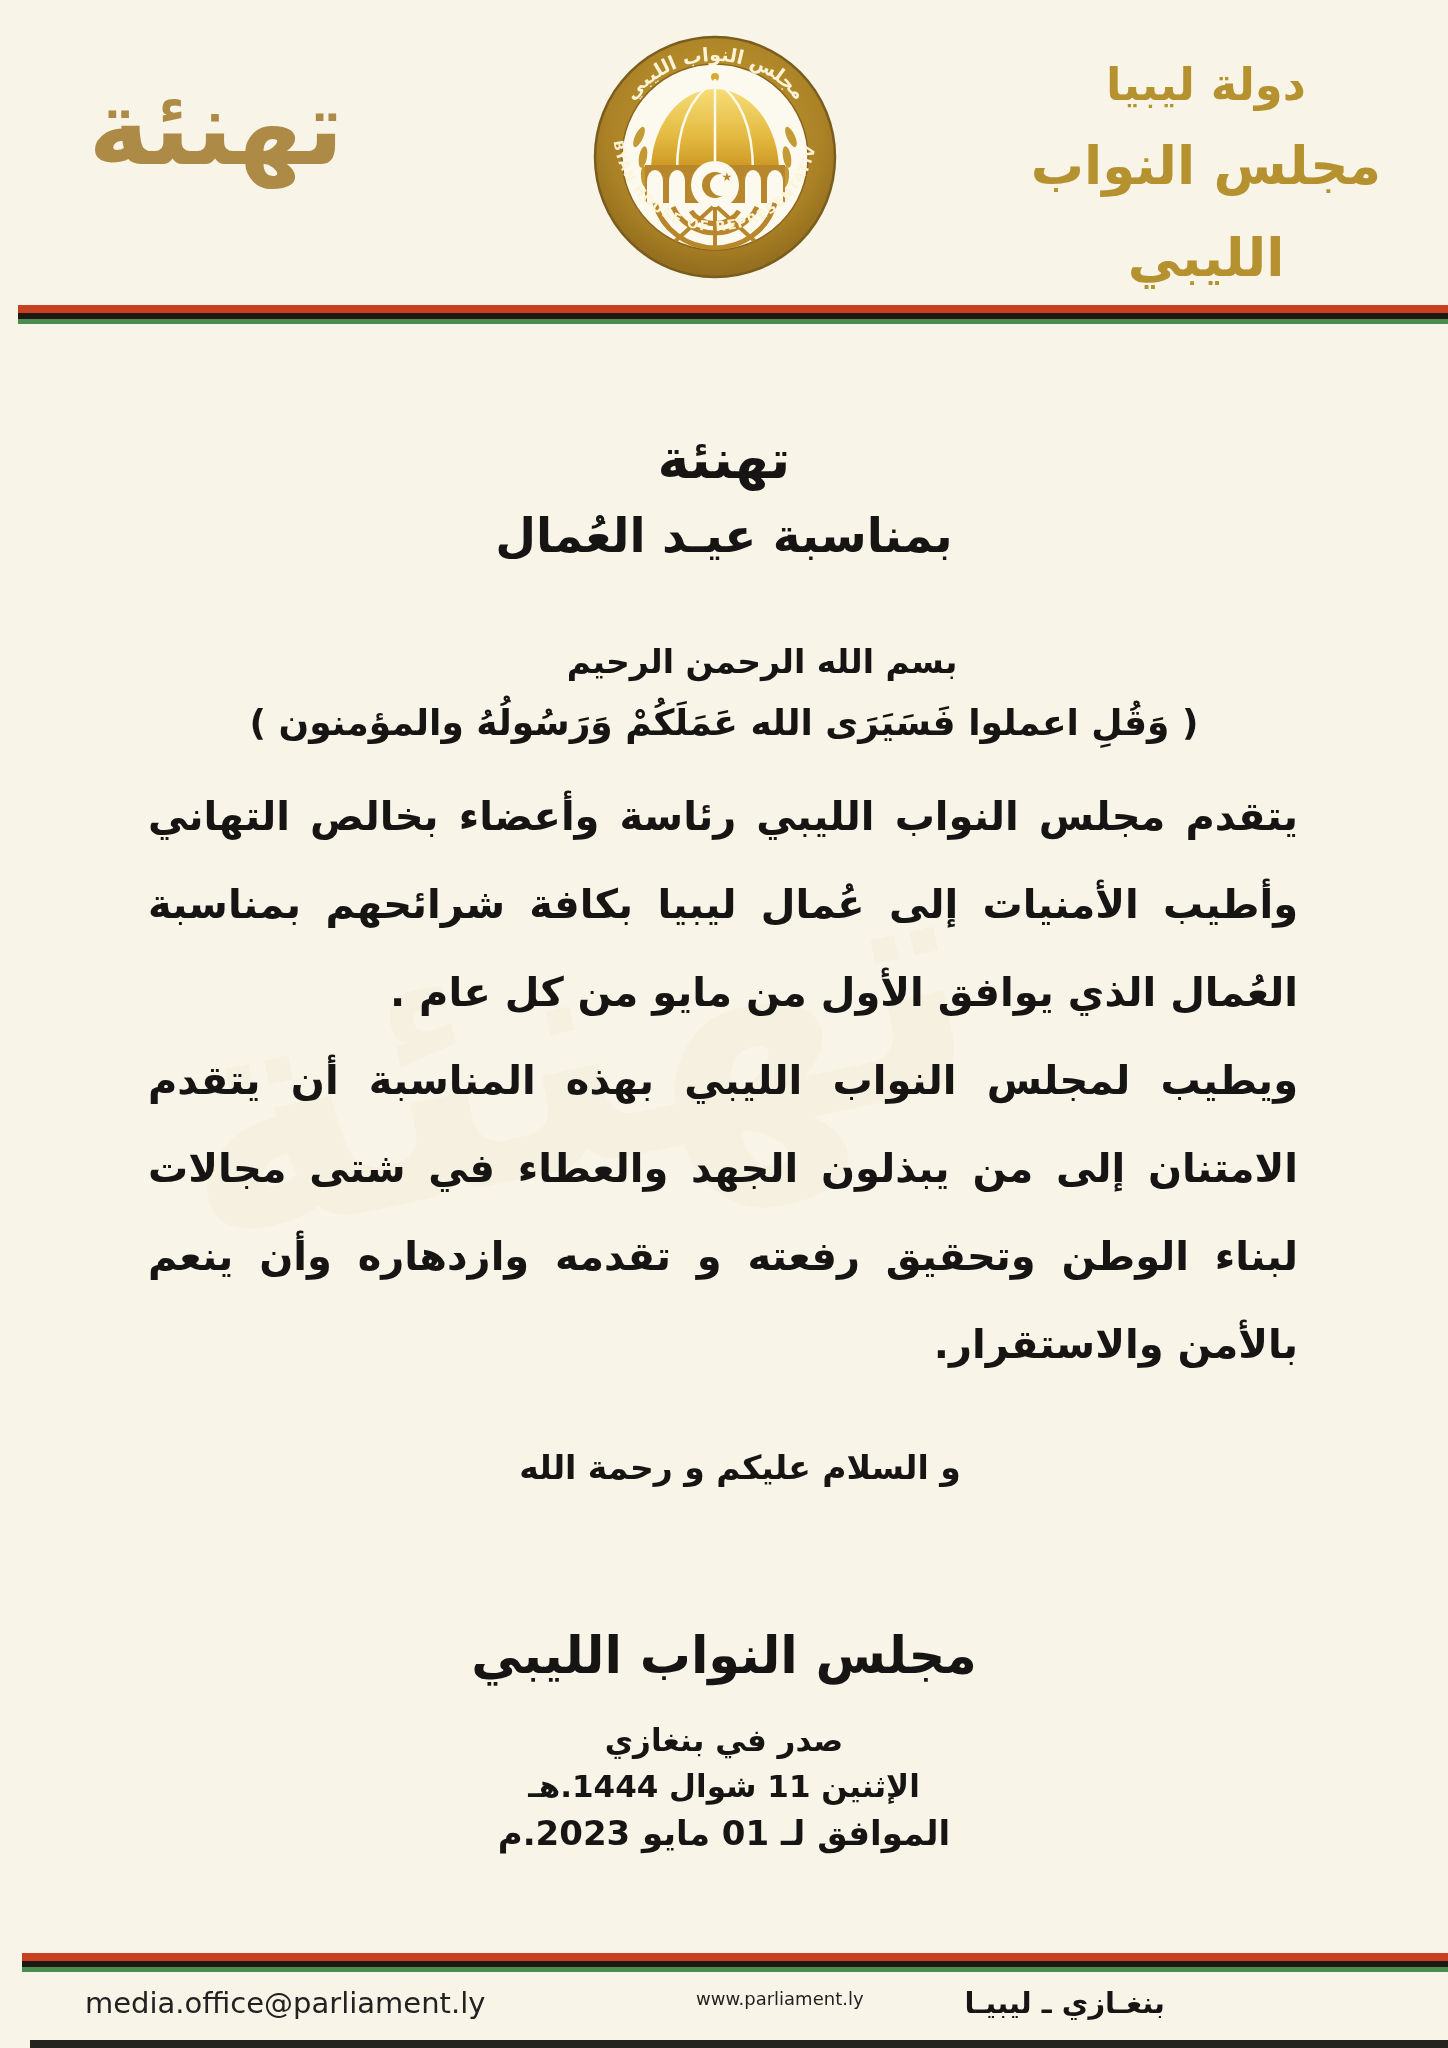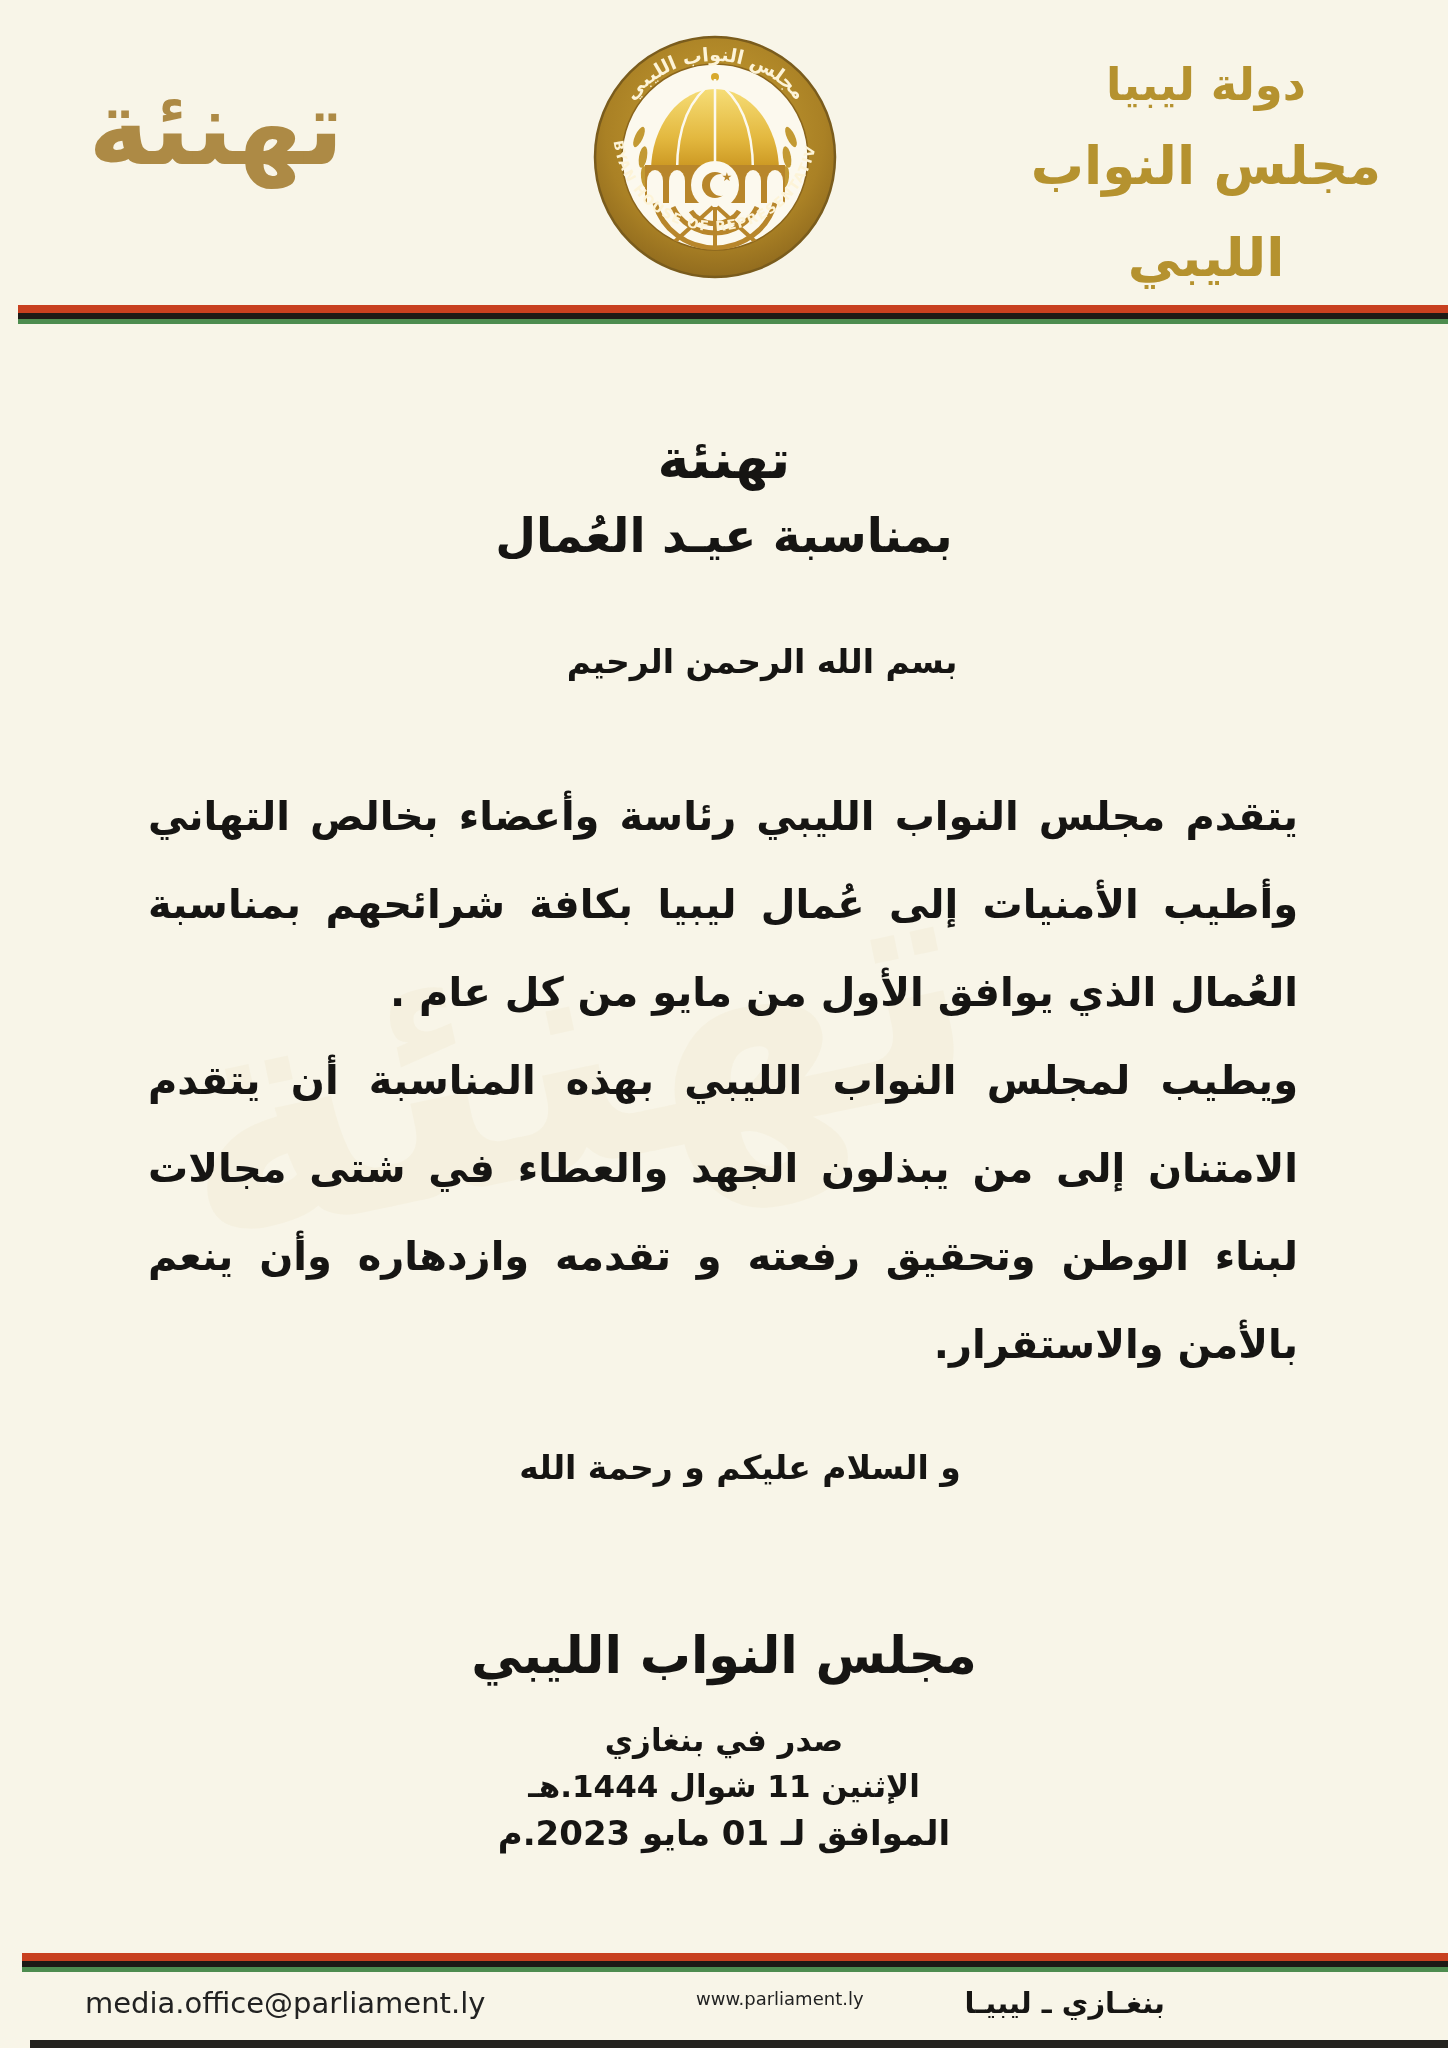--- a/index.html
+++ b/index.html
@@ -160,20 +160,21 @@
   <div class="tricolor rule-top">
     <div class="r"></div>
     <div class="b"></div>
     <div class="g"></div>
   </div>
 
   <div class="title1">تهنئة</div>
   <div class="title2">بمناسبة عيـد العُمال</div>
 
   <div class="basmala">بسم الله الرحمن الرحيم</div>
+  <div class="verse">( وَقُلِ اعملوا فَسَيَرَى الله عَمَلَكُمْ وَرَسُولُهُ والمؤمنون )</div>
 
   <div class="body-block">
     <div class="bline jfull">يتقدم مجلس النواب الليبي رئاسة وأعضاء بخالص التهاني</div>
     <div class="bline jfull">وأطيب الأمنيات إلى عُمال ليبيا بكافة شرائحهم بمناسبة عيد</div>
     <div class="bline jend">العُمال الذي يوافق الأول من مايو من كل عام .</div>
     <div class="bline jfull">ويطيب لمجلس النواب الليبي بهذه المناسبة أن يتقدم بالشكر و</div>
     <div class="bline jfull">الامتنان إلى من يبذلون الجهد والعطاء في شتى مجالات العمل</div>
     <div class="bline jfull">لبناء الوطن وتحقيق رفعته و تقدمه وازدهاره وأن ينعم وطننا</div>
     <div class="bline jend">بالأمن والاستقرار.</div>
   </div>

